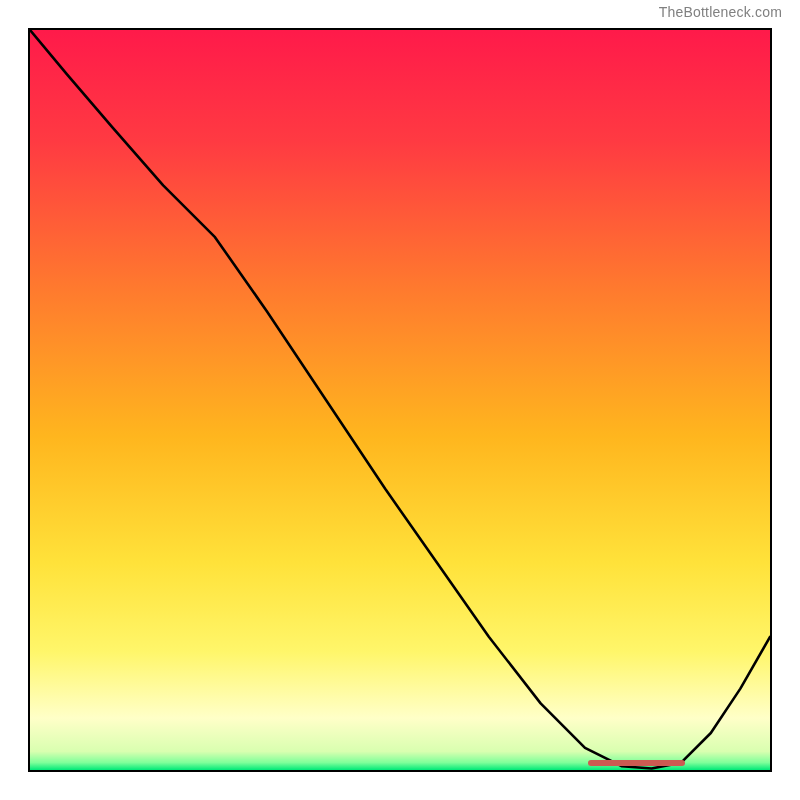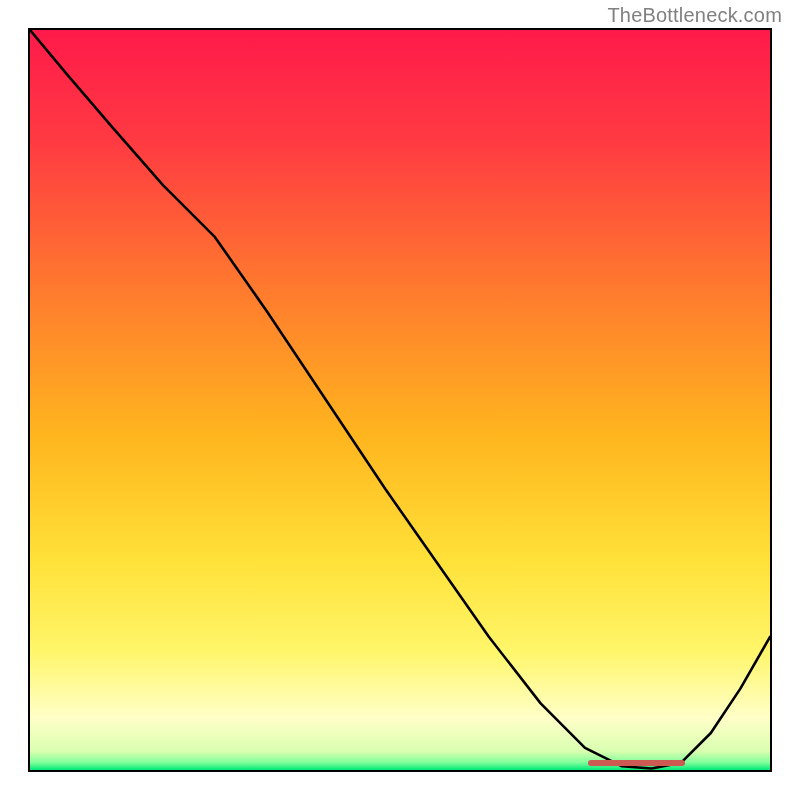--- a/index.html
+++ b/index.html
@@ -9,21 +9,21 @@
     background: #ffffff;
     position: relative;
     font-family: Arial, Helvetica, sans-serif;
     overflow: hidden;
   }
   .watermark {
     position: absolute;
     top: 4px;
     right: 18px;
     color: #808080;
-    font-size: 20px;
+    font-size: 14px;
     font-weight: 500;
     letter-spacing: 0.2px;
     z-index: 10;
   }
   .plot-area {
     position: absolute;
     left: 28px;
     top: 28px;
     width: 744px;
     height: 744px;

